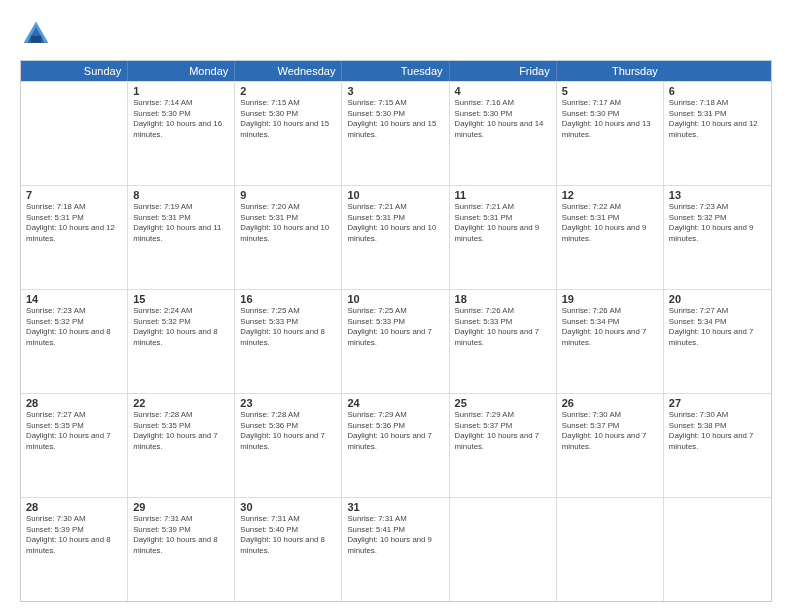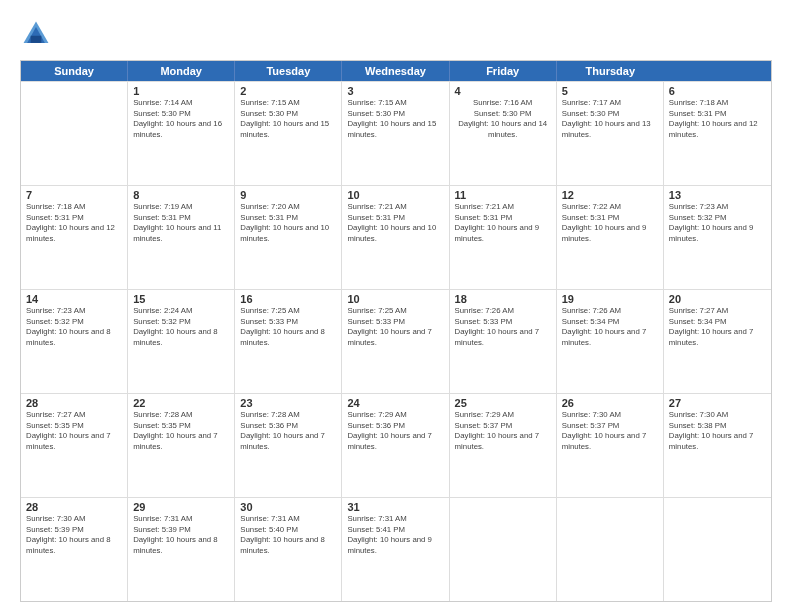--- a/index.html
+++ b/index.html
@@ -60,23 +60,23 @@
       border: 1px solid #ccc;
     }
     .cal-header {
       display: grid;
       grid-template-columns: repeat(7, 1fr);
       background: #2d6bb5;
     }
     .cal-header-cell {
       color: #fff;
       font-size: 11px;
-      font-weight: bold;
+      font-weight: normal;
       padding: 4px 6px;
-      text-align: center;
+      text-align: right;
       border-right: 1px solid #5580c0;
     }
     .cal-header-cell:last-child { border-right: none; }
     .cal-body {
       flex: 1;
       display: flex;
       flex-direction: column;
     }
     .cal-row {
       display: grid;
@@ -125,22 +125,22 @@
     <div class="title-block">
       <div class="main-title"></div>
       <div class="subtitle"></div>
     </div>
   </div>
 
   <div class="calendar">
     <div class="cal-header" id="cal-header">
         <div class="cal-header-cell">Sunday</div>
         <div class="cal-header-cell">Monday</div>
+        <div class="cal-header-cell">Wednesday</div>
         <div class="cal-header-cell">Tuesday</div>
-        <div class="cal-header-cell">Wednesday</div>
         <div class="cal-header-cell">Friday</div>
         <div class="cal-header-cell">Thursday</div>
       </div>
     <div class="cal-body" id="cal-body">
         <div class="cal-row">
           <div class="cal-cell empty"></div>
           <div class="cal-cell">
             <span class="day-num">1</span>
             <div class="day-info" style="white-space: pre-line;">Sunrise: 7:14 AM
 Sunset: 5:30 PM
@@ -153,21 +153,21 @@
 Daylight: 10 hours and 15 minutes.</div>
           </div>
           <div class="cal-cell">
             <span class="day-num">3</span>
             <div class="day-info" style="white-space: pre-line;">Sunrise: 7:15 AM
 Sunset: 5:30 PM
 Daylight: 10 hours and 15 minutes.</div>
           </div>
           <div class="cal-cell">
             <span class="day-num">4</span>
-            <div class="day-info" style="white-space: pre-line; text-align: center;">Sunrise: 7:16 AM
+            <div class="day-info" style="white-space: pre-line;">Sunrise: 7:16 AM
 Sunset: 5:30 PM
 Daylight: 10 hours and 14 minutes.</div>
           </div>
           <div class="cal-cell">
             <span class="day-num">5</span>
             <div class="day-info" style="white-space: pre-line;">Sunrise: 7:17 AM
 Sunset: 5:30 PM
 Daylight: 10 hours and 13 minutes.</div>
           </div>
           <div class="cal-cell">

